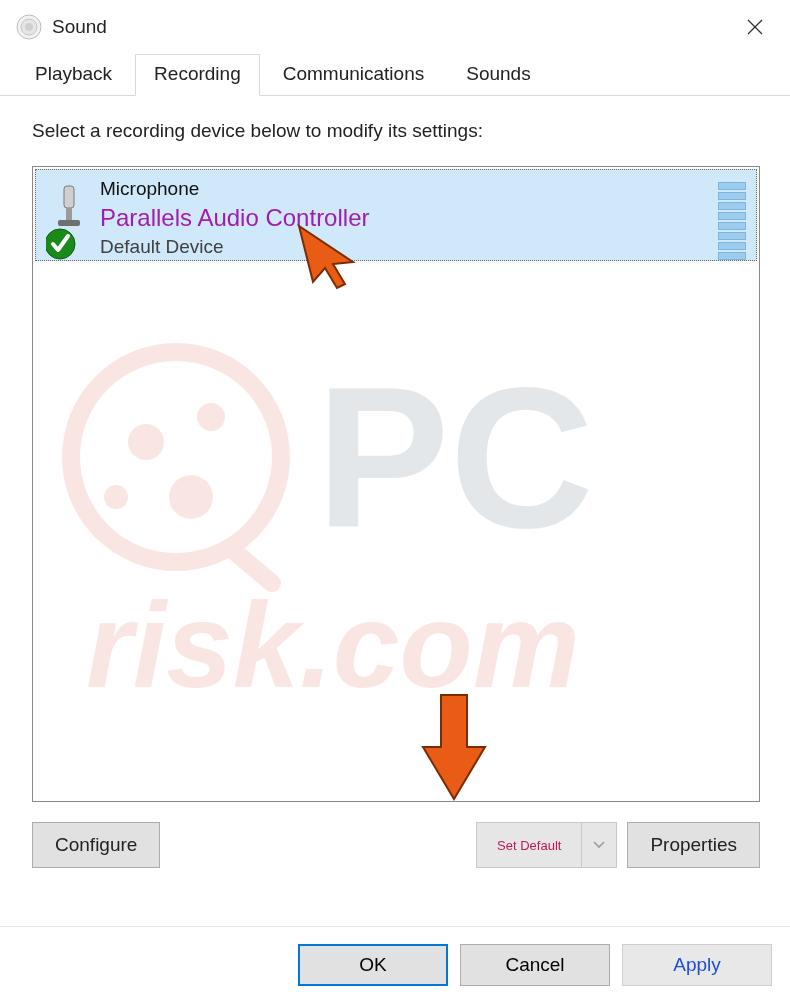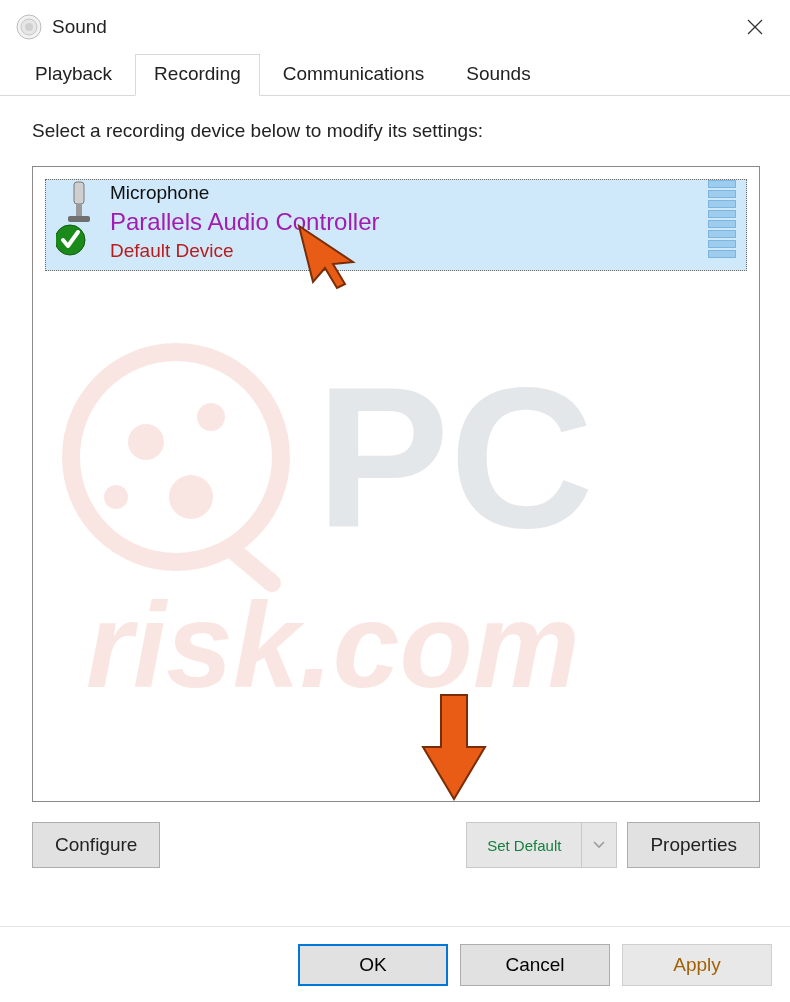--- a/index.html
+++ b/index.html
@@ -76,39 +76,39 @@
   }
   .device-box {
     border: 1px solid #8a8a8a;
     height: 636px;
     position: relative;
     background: #fff;
   }
   .device-row {
     background: #cfe8fa;
     border: 1px dotted #6a6a6a;
-    margin: 12px;
+    margin: 2px;
     height: 92px;
     display: flex;
-    align-items: flex-start;
+    align-items: flex-end;
     padding: 0 8px 0 10px;
     position: relative;
   }
   .device-icon-wrap {
     width: 44px; height: 76px;
     position: relative;
     margin-right: 10px;
   }
   .device-text {
     flex: 1;
     line-height: 1.35;
   }
   .device-name { font-size: 19px; color: #111; }
   .device-driver { font-size: 24px; color: #a21caf; }
-  .device-status { font-size: 19px; color: #b91c1c; }
+  .device-status { font-size: 19px; color: #404040; }
   .level-meter {
     width: 28px;
     display: flex;
     flex-direction: column;
     gap: 2px;
     margin-right: 2px;
   }
   .level-meter .bar {
     height: 8px;
     background: #9cccee;
@@ -152,22 +152,22 @@
     padding: 0 22px;
     cursor: pointer;
   }
   .btn-split {
     display: flex;
     height: 46px;
     border: 1px solid #c9c9c9;
     background: #e6e6e6;
   }
   .btn-split .main {
-    font-size: 15px;
-    color: #15803d;
+    font-size: 13px;
+    color: #be185d;
     padding: 0 20px;
     display: flex; align-items: center;
     border-right: 1px solid #c9c9c9;
   }
   .btn-split .arrow {
     width: 34px;
     display: flex; align-items: center; justify-content: center;
   }
 
   .separator {
@@ -188,21 +188,21 @@
     width: 150px;
     height: 42px;
     border: 1px solid #adadad;
     background: #e1e1e1;
     cursor: pointer;
   }
   .btn2.primary {
     border: 2px solid #0078d7;
   }
   .btn2.disabled {
-    color: #a16207;
+    color: #1d4ed8;
     border-color: #cfcfcf;
     background: #e8e8e8;
     cursor: default;
   }
 </style>
 </head>
 <body>
 
 <div class="titlebar">
   <span class="titlebar-icon">

